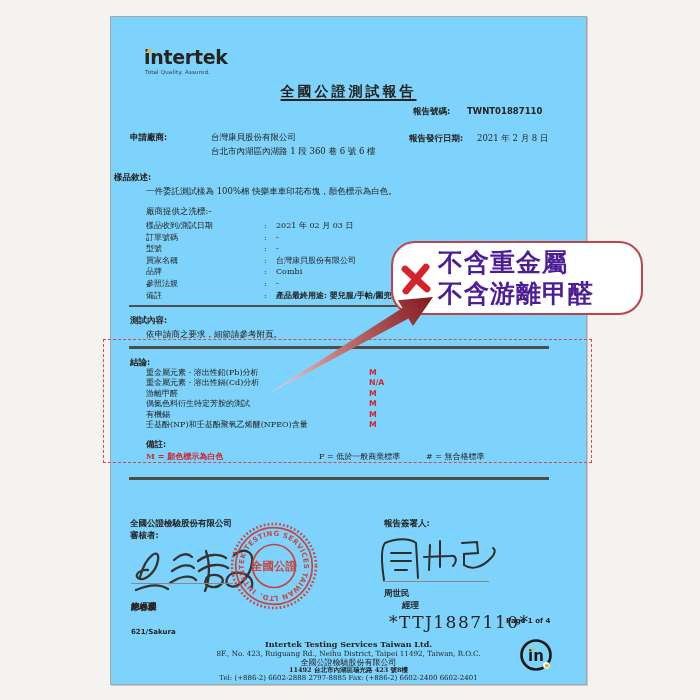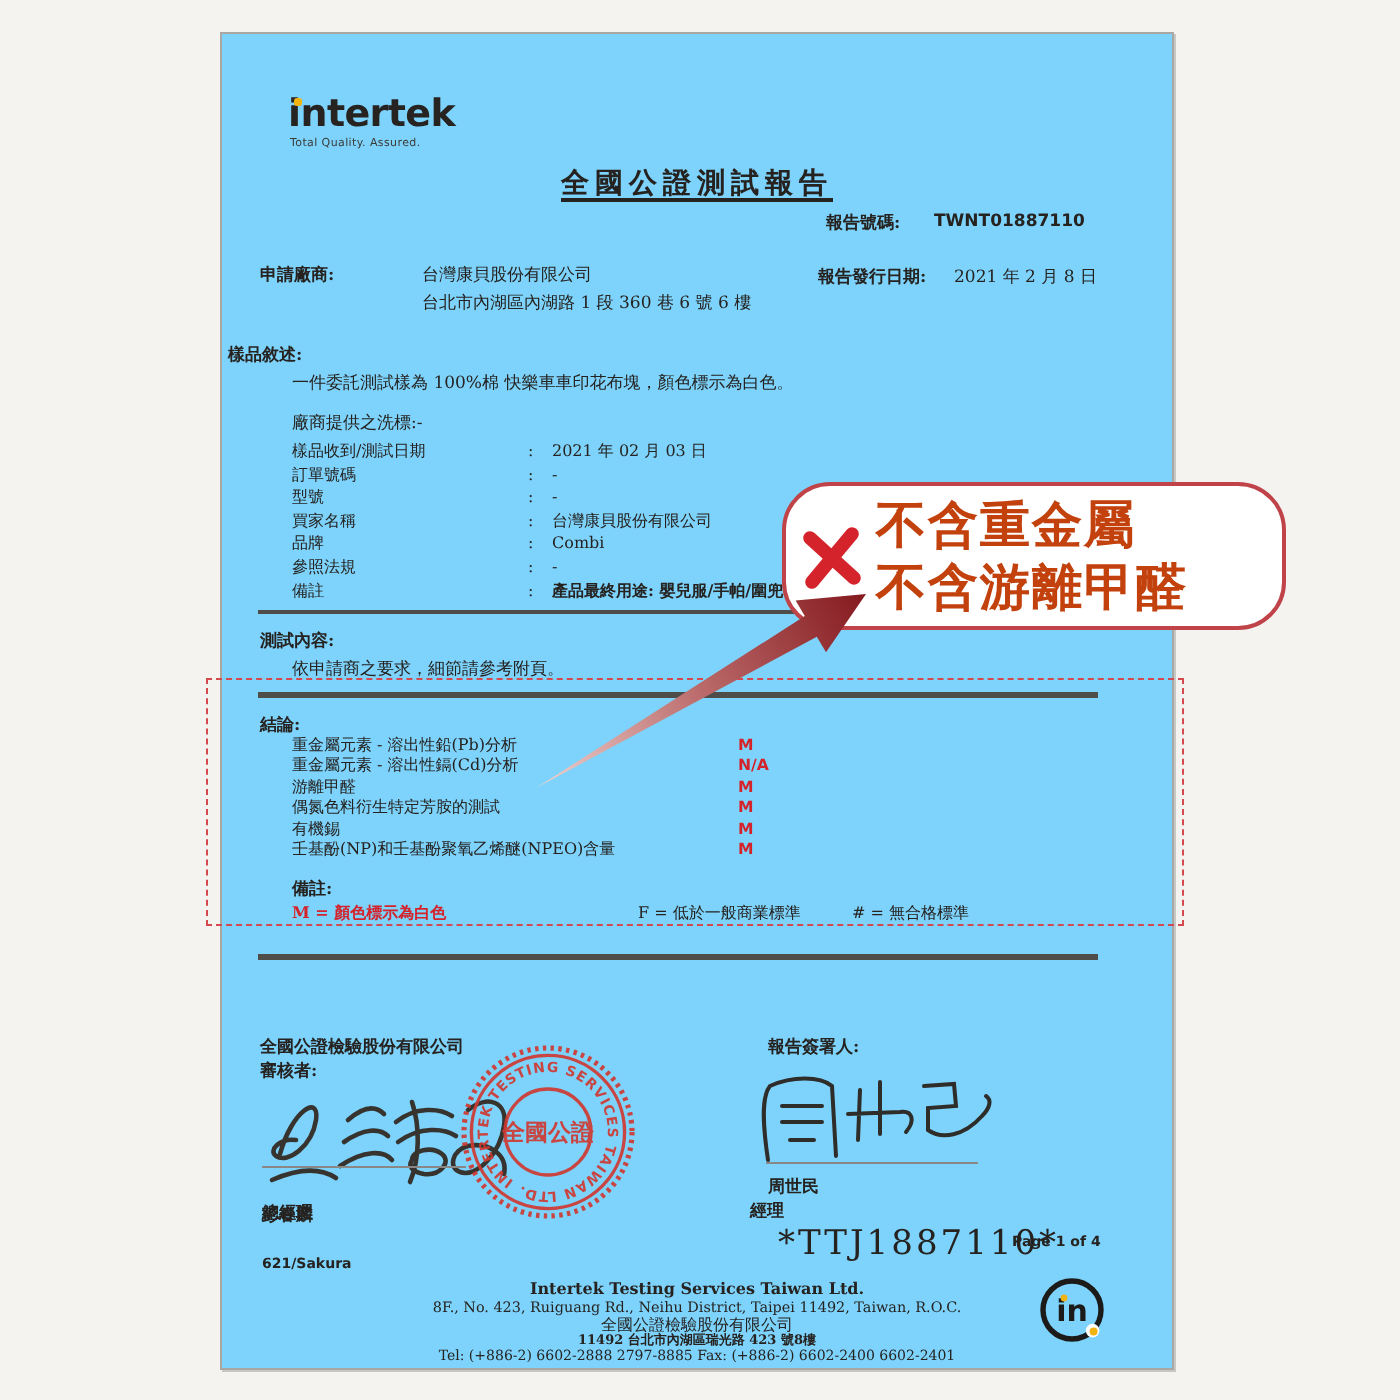--- a/index.html
+++ b/index.html
@@ -30,21 +30,21 @@
   .crow{display:flex;}
   .citem{width:223px;white-space:nowrap;}
   .cres{color:#d4232b;font-weight:bold;font-family:"DejaVu Sans","Liberation Sans",sans-serif;font-size:7.8px;}
   .legend{font-size:8px;white-space:nowrap;}
   .legend.red{color:#d4232b;font-weight:bold;}
   .bold{font-weight:bold;}
   
   .callout{left:391px;top:241px;width:252px;height:74px;background:#ffffff;border:2.2px solid #bf4349;
            border-radius:24px;box-sizing:border-box;z-index:5;}
   .callout-text{position:absolute;left:45px;top:4px;font-family:"DejaVu Sans","Liberation Sans",sans-serif;
-                font-weight:bold;font-size:25px;line-height:31px;color:#c2410c;letter-spacing:1px;white-space:nowrap;}
+                font-weight:bold;font-size:25px;line-height:31px;color:#4c1d95;letter-spacing:1px;white-space:nowrap;}
   .xmark{left:399px;top:261px;z-index:7;}
   .arrow{left:255px;top:288px;z-index:6;}
   
   .sig-underline{height:1px;background:#8a8886;}
   .barcode{left:278px;top:595px;font-size:17px;letter-spacing:1.5px;white-space:nowrap;}
   .pageind{left:395px;top:600px;font-family:"DejaVu Sans","Liberation Sans",sans-serif;font-weight:bold;font-size:7px;}
   .doccode{left:20px;top:611px;font-family:"DejaVu Sans","Liberation Sans",sans-serif;font-weight:bold;font-size:7px;}
   .footer-line{left:0;right:0;text-align:center;white-space:nowrap;}
   .f1{top:622px;font-size:8px;font-weight:bold;}
   .f2{top:631.5px;font-size:7.2px;}
@@ -197,21 +197,21 @@
     <svg class="abs" style="left:263px;top:513px;" width="125" height="62" viewBox="0 0 125 62">
       <g fill="none" stroke="#2f2d2a" stroke-width="2" stroke-linecap="round">
         <path d="M10,50 C7,30 7,18 11,13 C22,8 36,8 42,13 L44,48"></path>
         <path d="M17,23 L37,23 M17,31 L37,31 M21,40 L33,40"></path>
         <path d="M56,15 L55,40 M66,11 L66,37 M50,27 L76,26 C82,25 84,30 79,36"></path>
         <path d="M88,13 L103,12 L104,23 L90,24 L90,35 C97,40 108,38 117,28 C121,24 122,20 119,18"></path>
       </g>
     </svg>
     <div class="abs sig-underline" style="left:272px;top:564px;width:106px;"></div>
     <span class="abs lab bold" style="left:273px;top:571px;">周世民</span>
-    <span class="abs lab bold" style="left:264px;top:583px;">經理</span>
+    <span class="abs lab bold" style="left:291px;top:583px;">經理</span>
 
     <span class="abs barcode">*TTJ1887110*</span>
     <span class="abs pageind">Page 1 of 4</span>
     <span class="abs doccode">621/Sakura</span>
 
     <div class="abs footer-line f1">Intertek Testing Services Taiwan Ltd.</div>
     <div class="abs footer-line f2">8F., No. 423, Ruiguang Rd., Neihu District, Taipei 11492, Taiwan, R.O.C.</div>
     <div class="abs footer-line f3">全國公證檢驗股份有限公司</div>
     <div class="abs footer-line f4">11492 台北市內湖區瑞光路 423 號8樓</div>
     <div class="abs footer-line f5">Tel: (+886-2) 6602-2888 2797-8885   Fax: (+886-2) 6602-2400 6602-2401</div>

